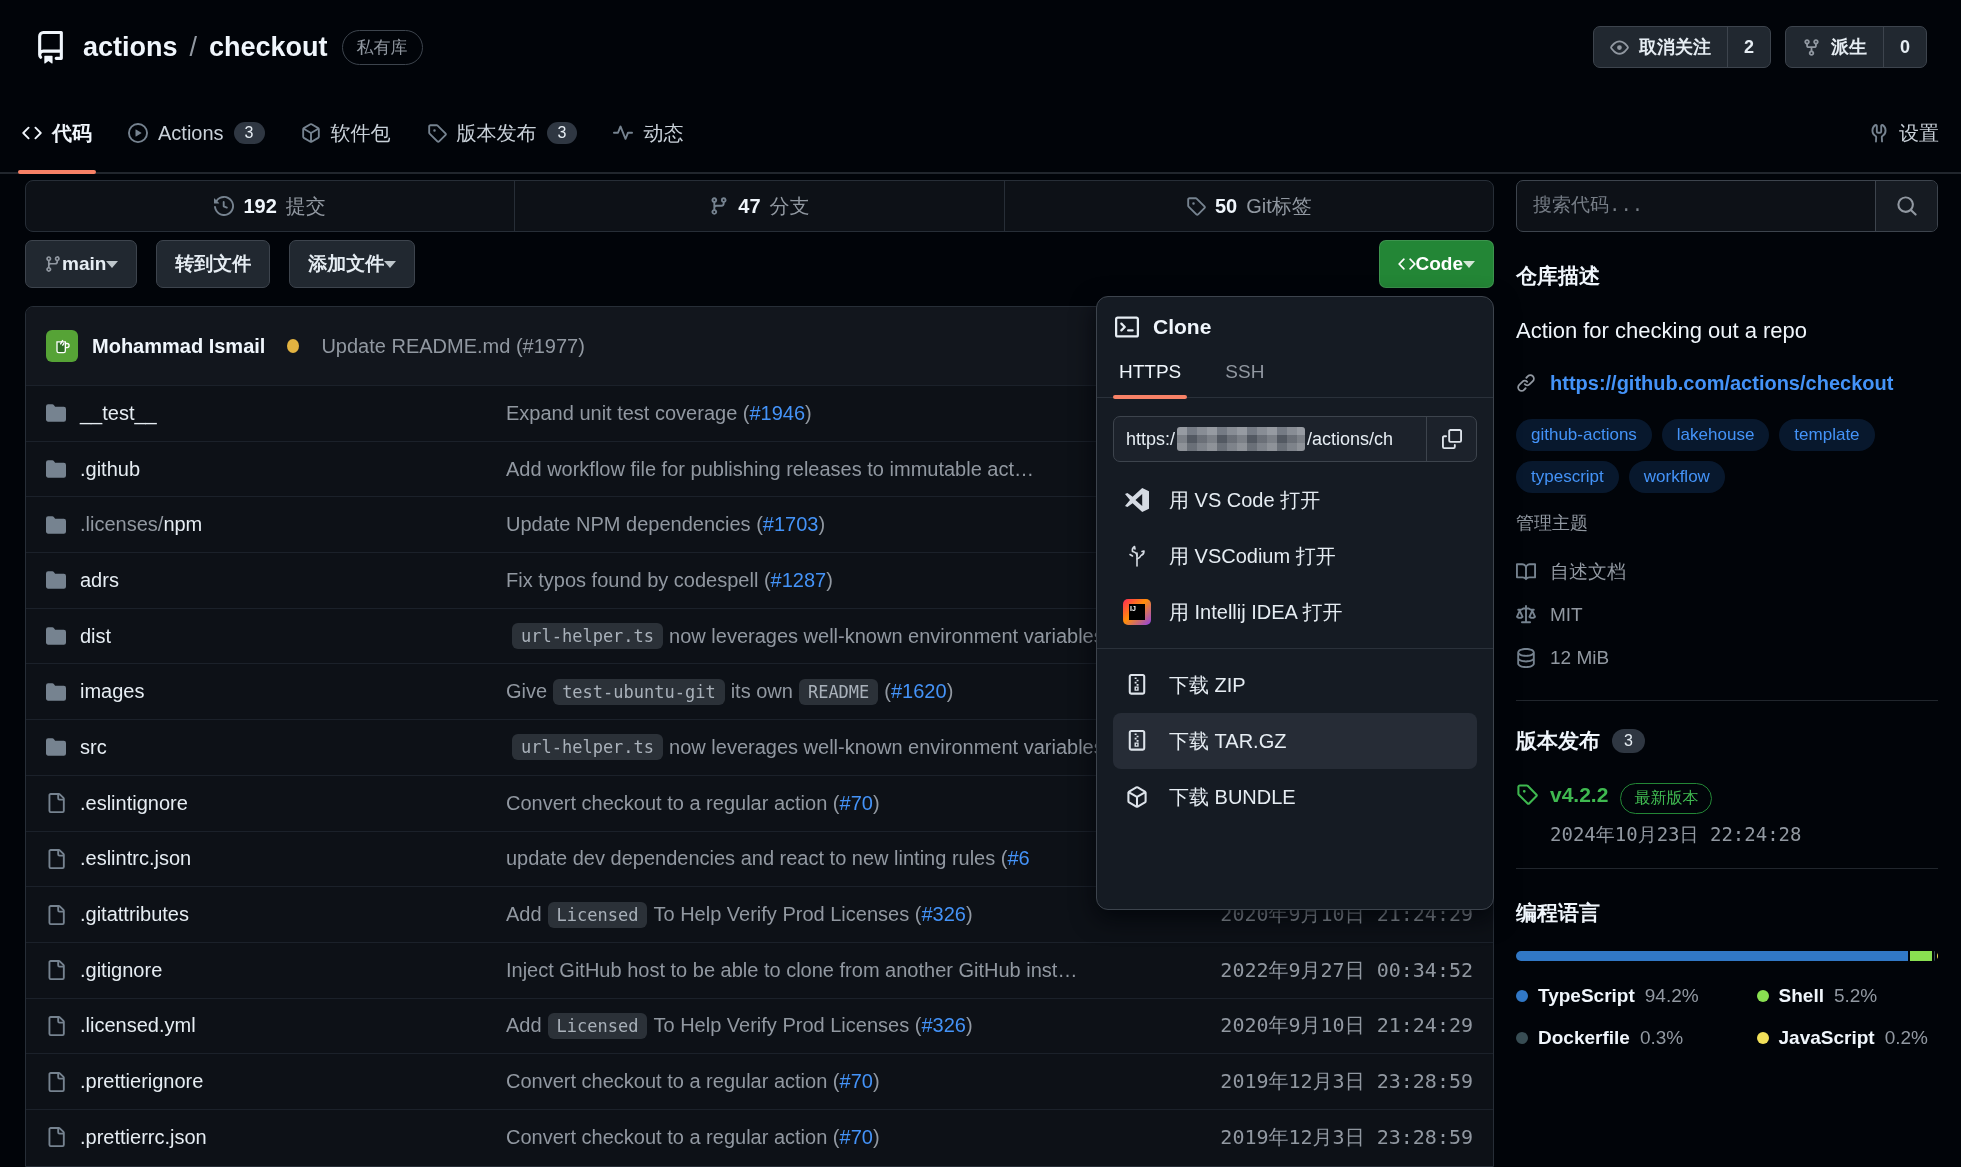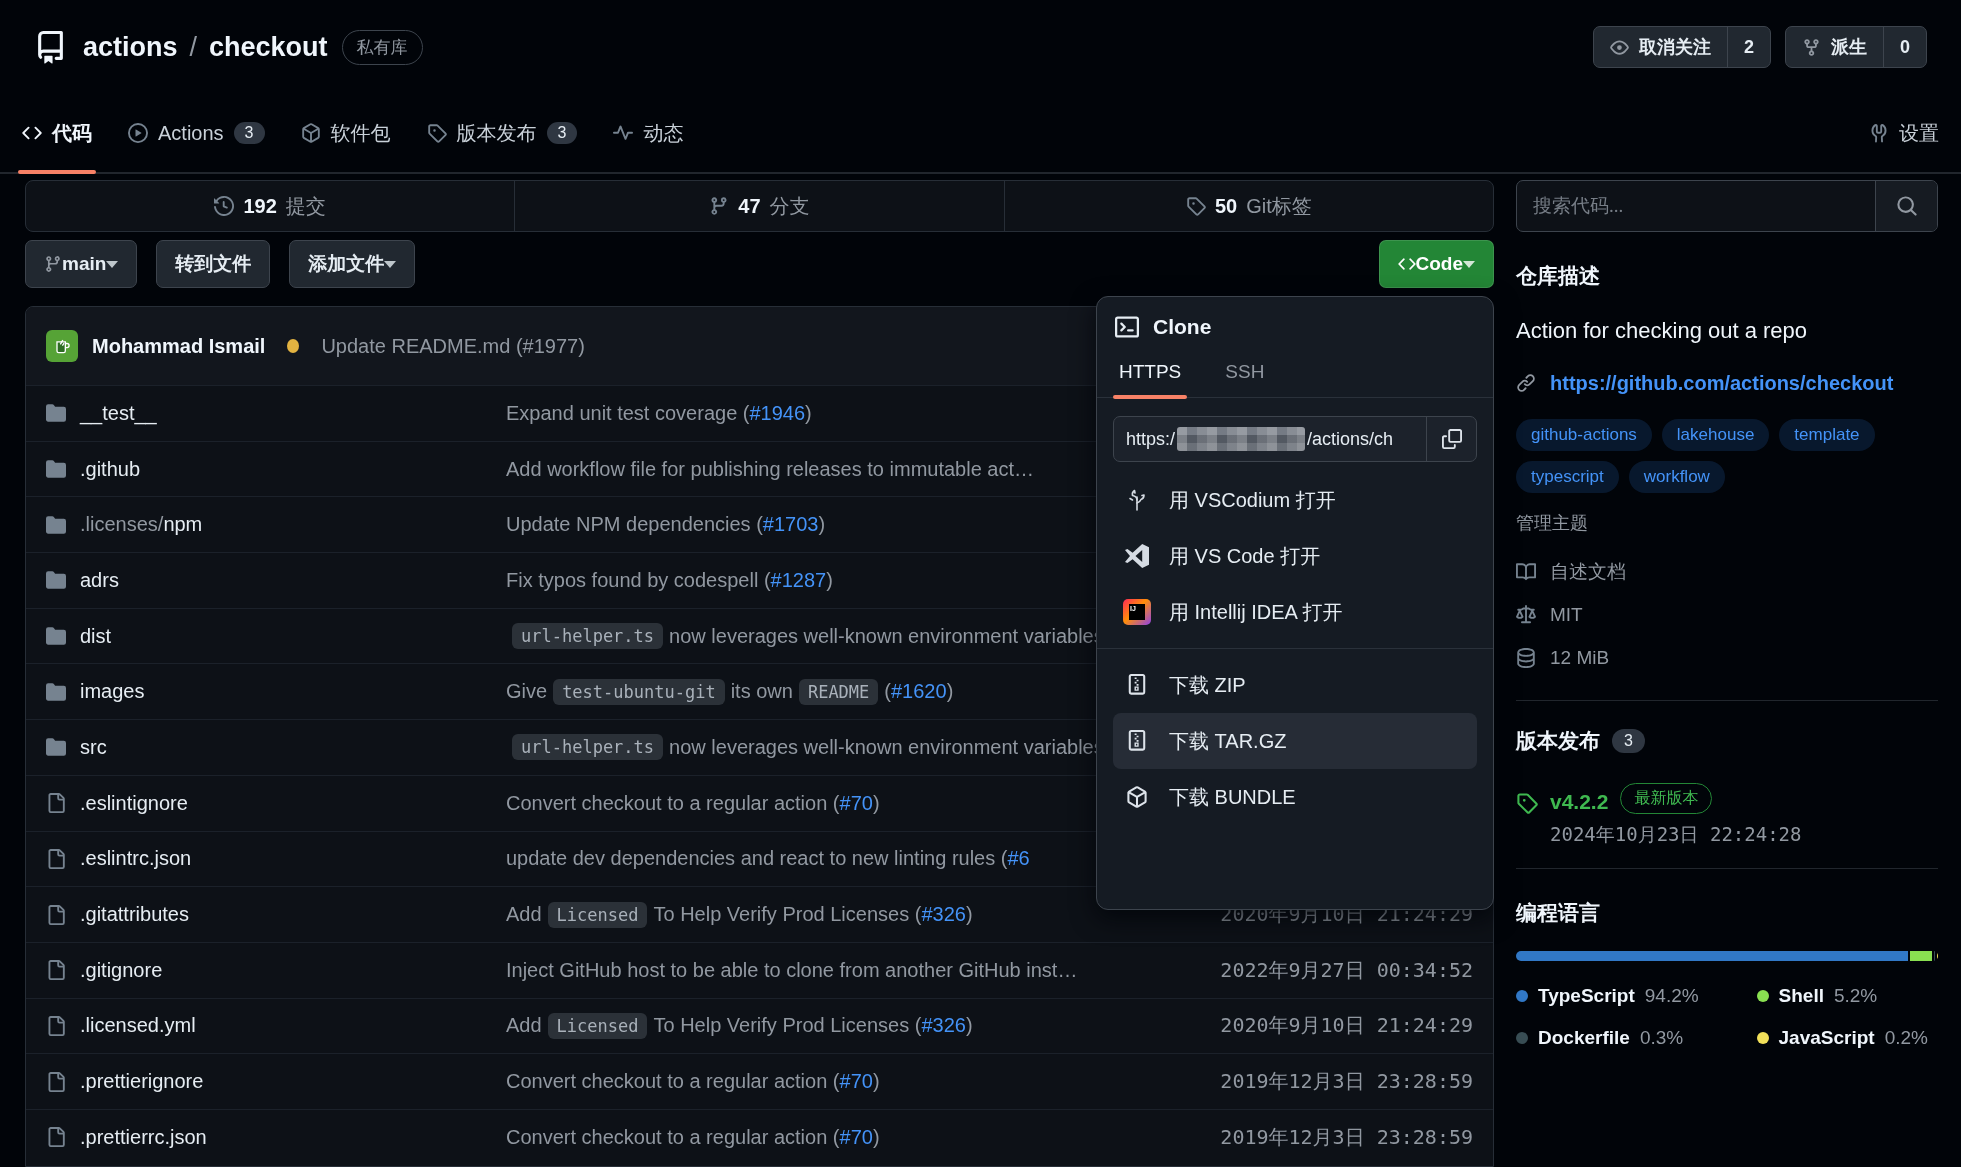--- a/index.html
+++ b/index.html
@@ -127,39 +127,39 @@
   .menu-item { display:flex; align-items:center; gap:18px; height:56px; padding:0 10px; font-size:20px; color:#e6edf3; border-radius:8px; cursor:pointer; }
   .menu-item .icon { width:28px; color:#dde3ea; }
   .menu-item.highlight { background:#262c36; }
   .menu-divider { height:1px; background:#2a313a; margin:8px -16px; }
   .idea-logo { width:26px; height:26px; border-radius:5px; background:linear-gradient(135deg,#fe2857 0%,#ff8e09 45%,#8f41e9 100%); display:flex; align-items:center; justify-content:center; }
   .idea-inner { width:16px; height:16px; background:#000; color:#fff; font-size:7px; font-weight:bold; display:flex; align-items:flex-start; padding:1px; }
 
   
   .sidebar { position:absolute; top:180px; left:1516px; width:422px; }
   .search-box { display:flex; height:52px; border:1px solid #3d444d; border-radius:7px; background:#0d1117; overflow:hidden; }
-  .search-input { flex:1; background:transparent; border:none; outline:none; color:#e6edf3; font-size:19px; padding:16px 16px; font-family:Liberation Serif, serif; }
+  .search-input { flex:1; background:transparent; border:none; outline:none; color:#e6edf3; font-size:19px; padding:16px 16px; font-family:Liberation Mono, monospace; }
   .search-input::placeholder { color:#767d86; }
   .search-btn { width:62px; border-left:1px solid #3d444d; display:flex; align-items:center; justify-content:center; color:#9198a1; cursor:pointer; background:#161b22; }
   .side-heading { font-size:21px; font-weight:bold; color:#f0f6fc; margin-top:30px; }
   .side-desc { font-size:22px; color:#f0f6fc; margin-top:26px; line-height:1.35; }
   .side-link { display:flex; align-items:center; gap:14px; margin-top:26px; }
   .side-link .icon { color:#9198a1; }
   .side-link a { color:#4493f8; font-weight:bold; font-size:20px; text-decoration:none; }
   .topics { display:flex; flex-wrap:wrap; gap:10px; margin-top:24px; }
   .topic-pill { background:rgba(56,139,253,.15); color:#4493f8; font-size:17px; padding:6px 15px; border-radius:999px; cursor:pointer; }
   .manage-topics { color:#9198a1; font-size:18px; margin-top:18px; cursor:pointer; display:inline-block; }
   .meta-list { margin-top:16px; }
   .meta-item { display:flex; align-items:center; gap:14px; color:#9198a1; font-size:19px; height:43px; cursor:pointer; }
   .meta-item .icon { color:#768390; }
   .side-divider { height:1px; background:#21262d; margin:20px 0 0; }
   .rel-heading-row { display:flex; align-items:center; gap:12px; margin-top:26px; }
   .rel-heading-row .side-heading { margin:0; }
   .rel-count { background:#2f3742; color:#e6edf3; border-radius:999px; font-size:16px; padding:3px 12px; }
-  .release-row { display:flex; align-items:flex-end; gap:12px; margin-top:28px; }
+  .release-row { display:flex; align-items:flex-start; gap:12px; margin-top:28px; }
   .release-row .icon { color:#3fb950; }
   .rel-tag { color:#3fb950; font-weight:bold; font-size:21px; cursor:pointer; }
   .latest-pill { border:1px solid #238636; color:#3fb950; font-size:16px; border-radius:999px; padding:4px 13px; }
   .rel-date { color:#9198a1; font-size:19px; margin:8px 0 0 34px; font-family:"DejaVu Sans Mono", monospace; }
   .lang-bar { display:flex; height:10px; border-radius:5px; overflow:hidden; margin-top:24px; gap:2px; }
   .lang-seg { height:100%; }
   .lang-legend { display:grid; grid-template-columns:57% 43%; row-gap:20px; margin-top:24px; }
   .legend-item { display:flex; align-items:center; gap:10px; font-size:19px; cursor:pointer; }
   .legend-dot { width:12px; height:12px; border-radius:50%; flex:none; }
   .legend-name { color:#f0f6fc; font-weight:bold; }
@@ -582,34 +582,34 @@
       <span class="icon">
         <svg width="20" height="20" viewBox="0 0 16 16" fill="currentColor">
             <path d="M0 6.75C0 5.784.784 5 1.75 5h1.5a.75.75 0 0 1 0 1.5h-1.5a.25.25 0 0 0-.25.25v7.5c0 .138.112.25.25.25h7.5a.25.25 0 0 0 .25-.25v-1.5a.75.75 0 0 1 1.5 0v1.5A1.75 1.75 0 0 1 9.25 16h-7.5A1.75 1.75 0 0 1 0 14.25Zm5-5C5 .784 5.784 0 6.75 0h7.5C15.216 0 16 .784 16 1.75v7.5A1.75 1.75 0 0 1 14.25 11h-7.5A1.75 1.75 0 0 1 5 9.25Zm1.75-.25a.25.25 0 0 0-.25.25v7.5c0 .138.112.25.25.25h7.5a.25.25 0 0 0 .25-.25v-7.5a.25.25 0 0 0-.25-.25Z"></path>
           </svg>
       </span>
     </div>
   </div>
   <div class="menu">
     <div class="menu-item">
       <span class="icon">
+        <svg width="24" height="24" viewBox="0 0 24 24" fill="#d5dbe3">
+            <path d="M17.2 0 7.6 8.8 2.4 4.9 0 6l5 6-5 6 2.4 1.1 5.2-3.9 9.6 8.8 6.8-3.3V3.3Zm0 6.1v11.8L10.5 12Z"></path>
+          </svg>
+      </span>
+      <span>用 VS Code 打开</span>
+    </div>
+    <div class="menu-item">
+      <span class="icon">
         <svg width="24" height="24" viewBox="0 0 24 24" fill="none" stroke="#d5dbe3" stroke-width="1.6" stroke-linecap="round">
             <path d="M12 22V9"></path>
             <path d="M12 12c0-3-2-4-4.5-4.5M12 15c0 0 3-1 4-3.5M7.5 7.5C7 5.5 8 3.5 9.5 2.5M16 11.5c2-.5 3-2.5 3-4.5M9.5 2.5 10 5M19 7l-2 .5M5 10.5 7.5 12"></path>
           </svg>
       </span>
       <span>用 VSCodium 打开</span>
-    </div>
-    <div class="menu-item">
-      <span class="icon">
-        <svg width="24" height="24" viewBox="0 0 24 24" fill="#d5dbe3">
-            <path d="M17.2 0 7.6 8.8 2.4 4.9 0 6l5 6-5 6 2.4 1.1 5.2-3.9 9.6 8.8 6.8-3.3V3.3Zm0 6.1v11.8L10.5 12Z"></path>
-          </svg>
-      </span>
-      <span>用 VS Code 打开</span>
     </div>
     <div class="menu-item">
       <span class="idea-logo icon">
           <span class="idea-inner">IJ</span>
         </span>
       <span>用 Intellij IDEA 打开</span>
     </div>
     <div class="menu-divider"></div>
     <div class="menu-item">
       <span class="icon">

